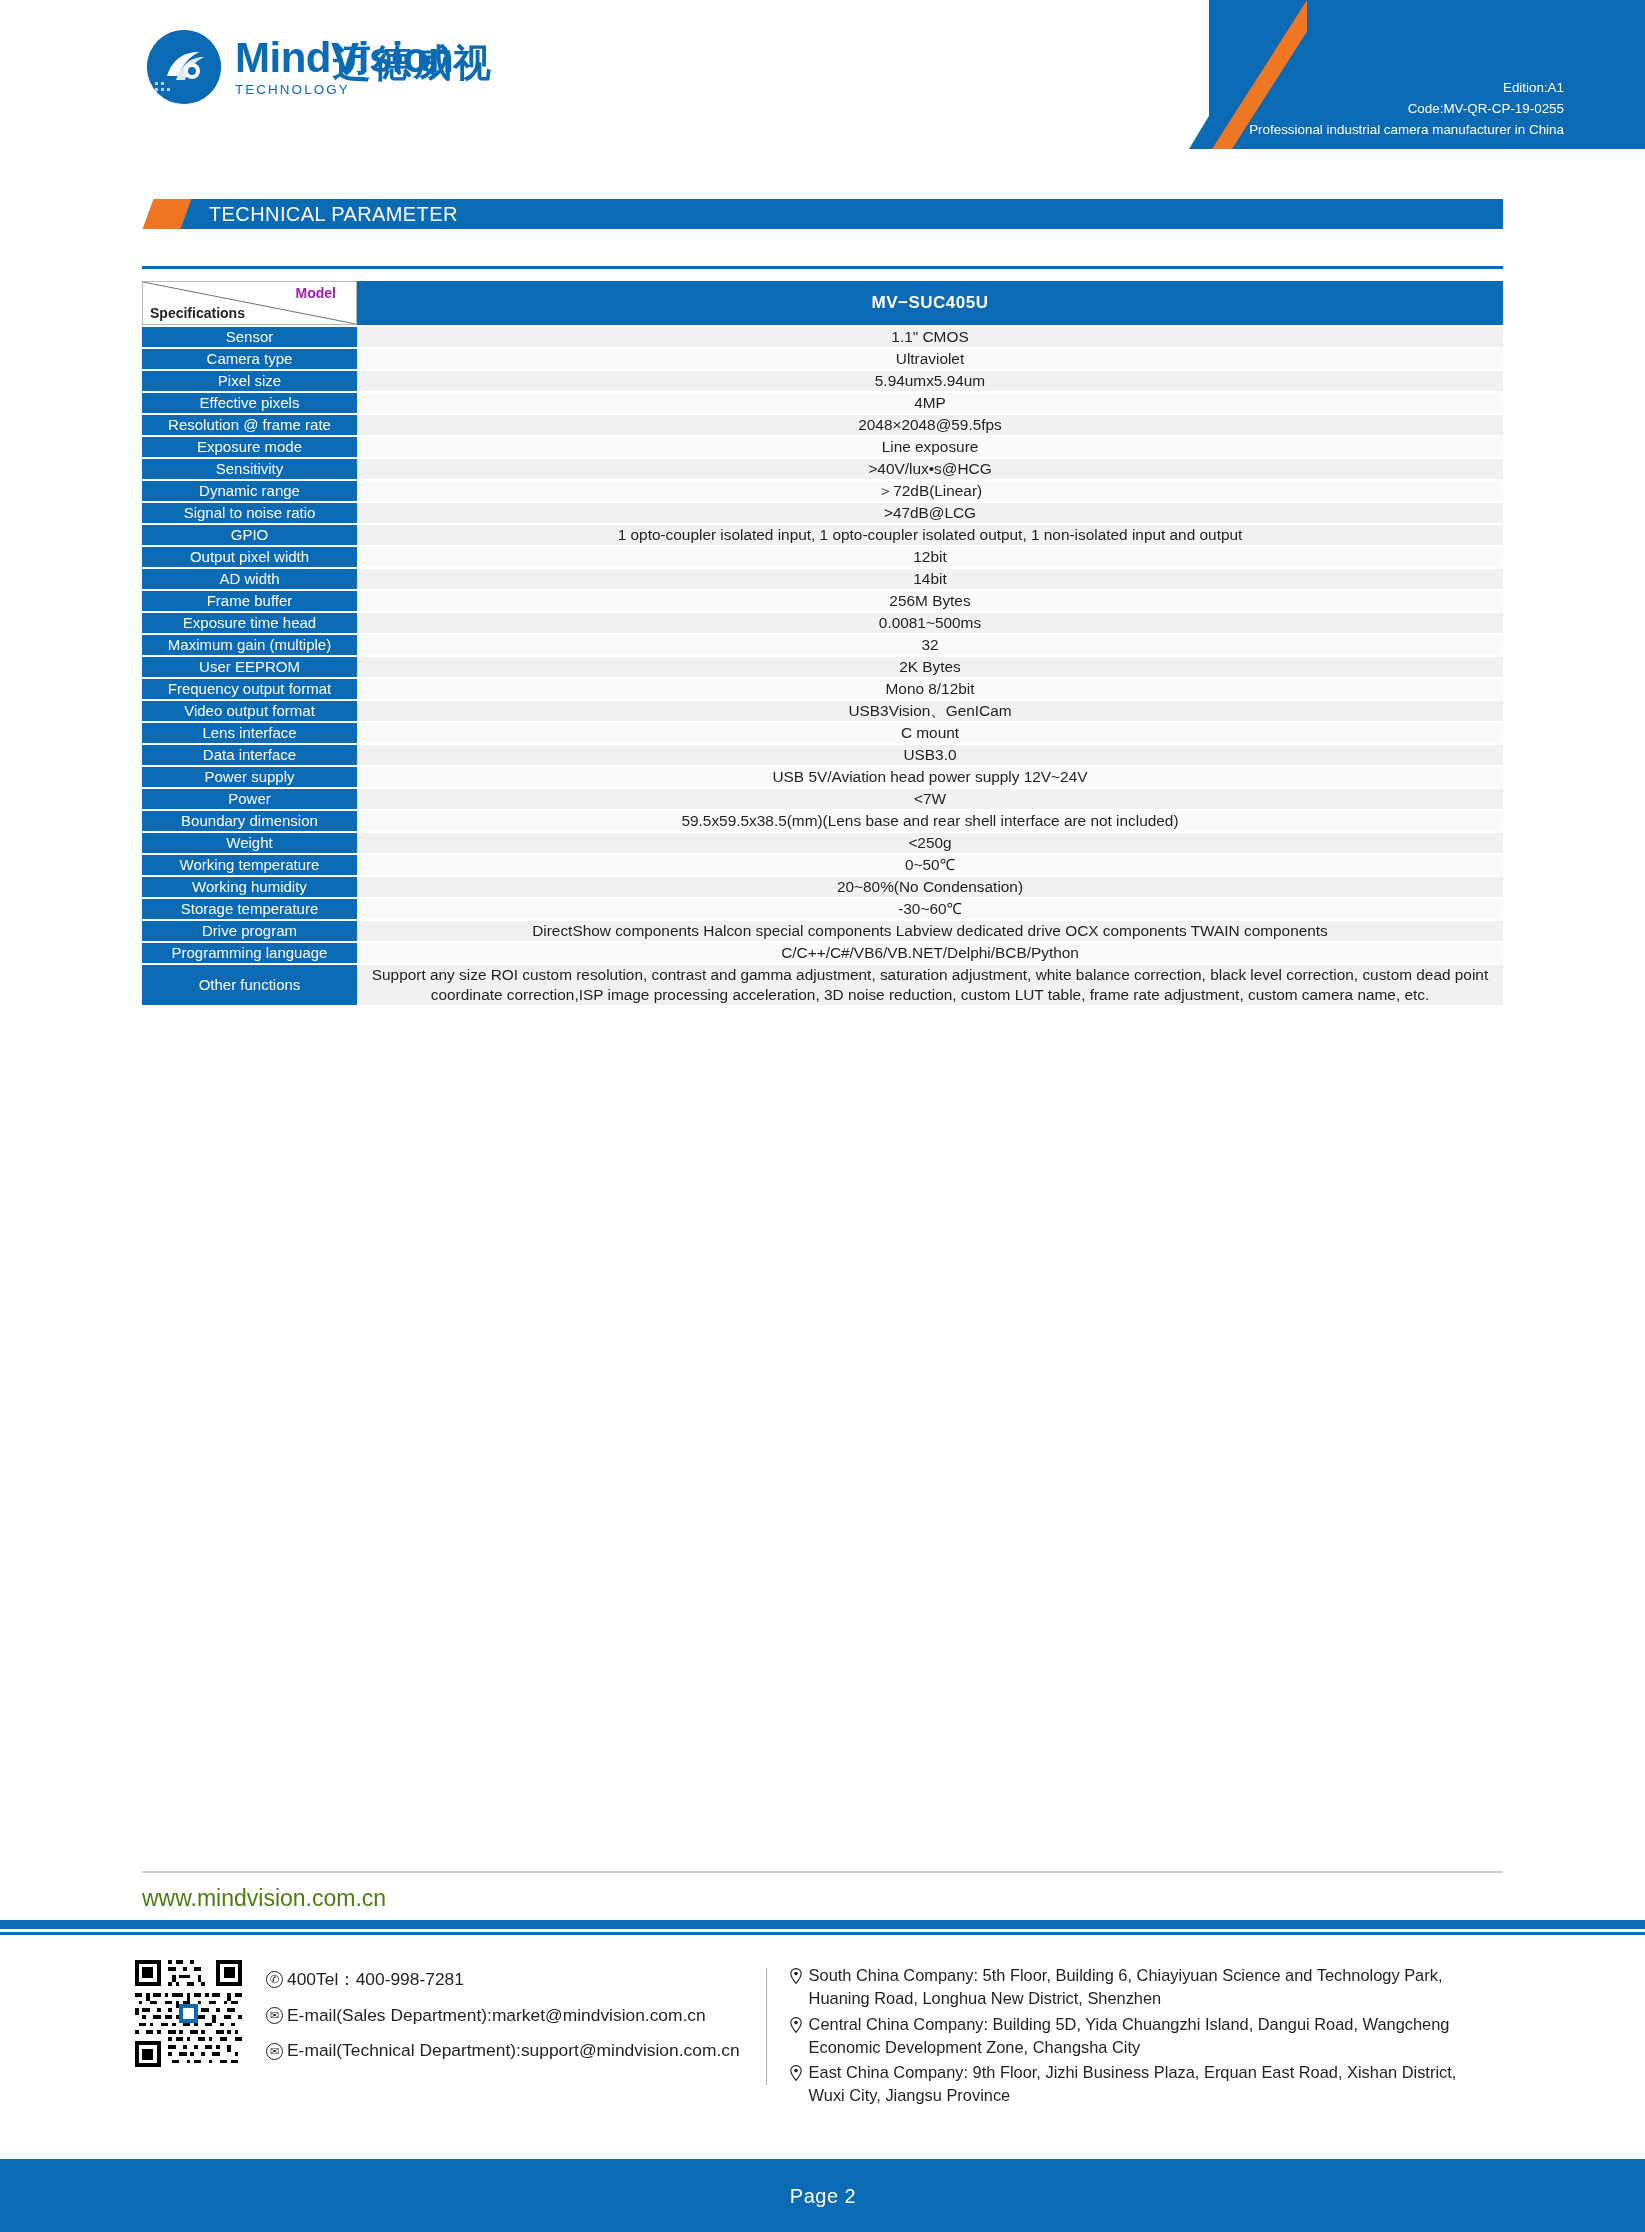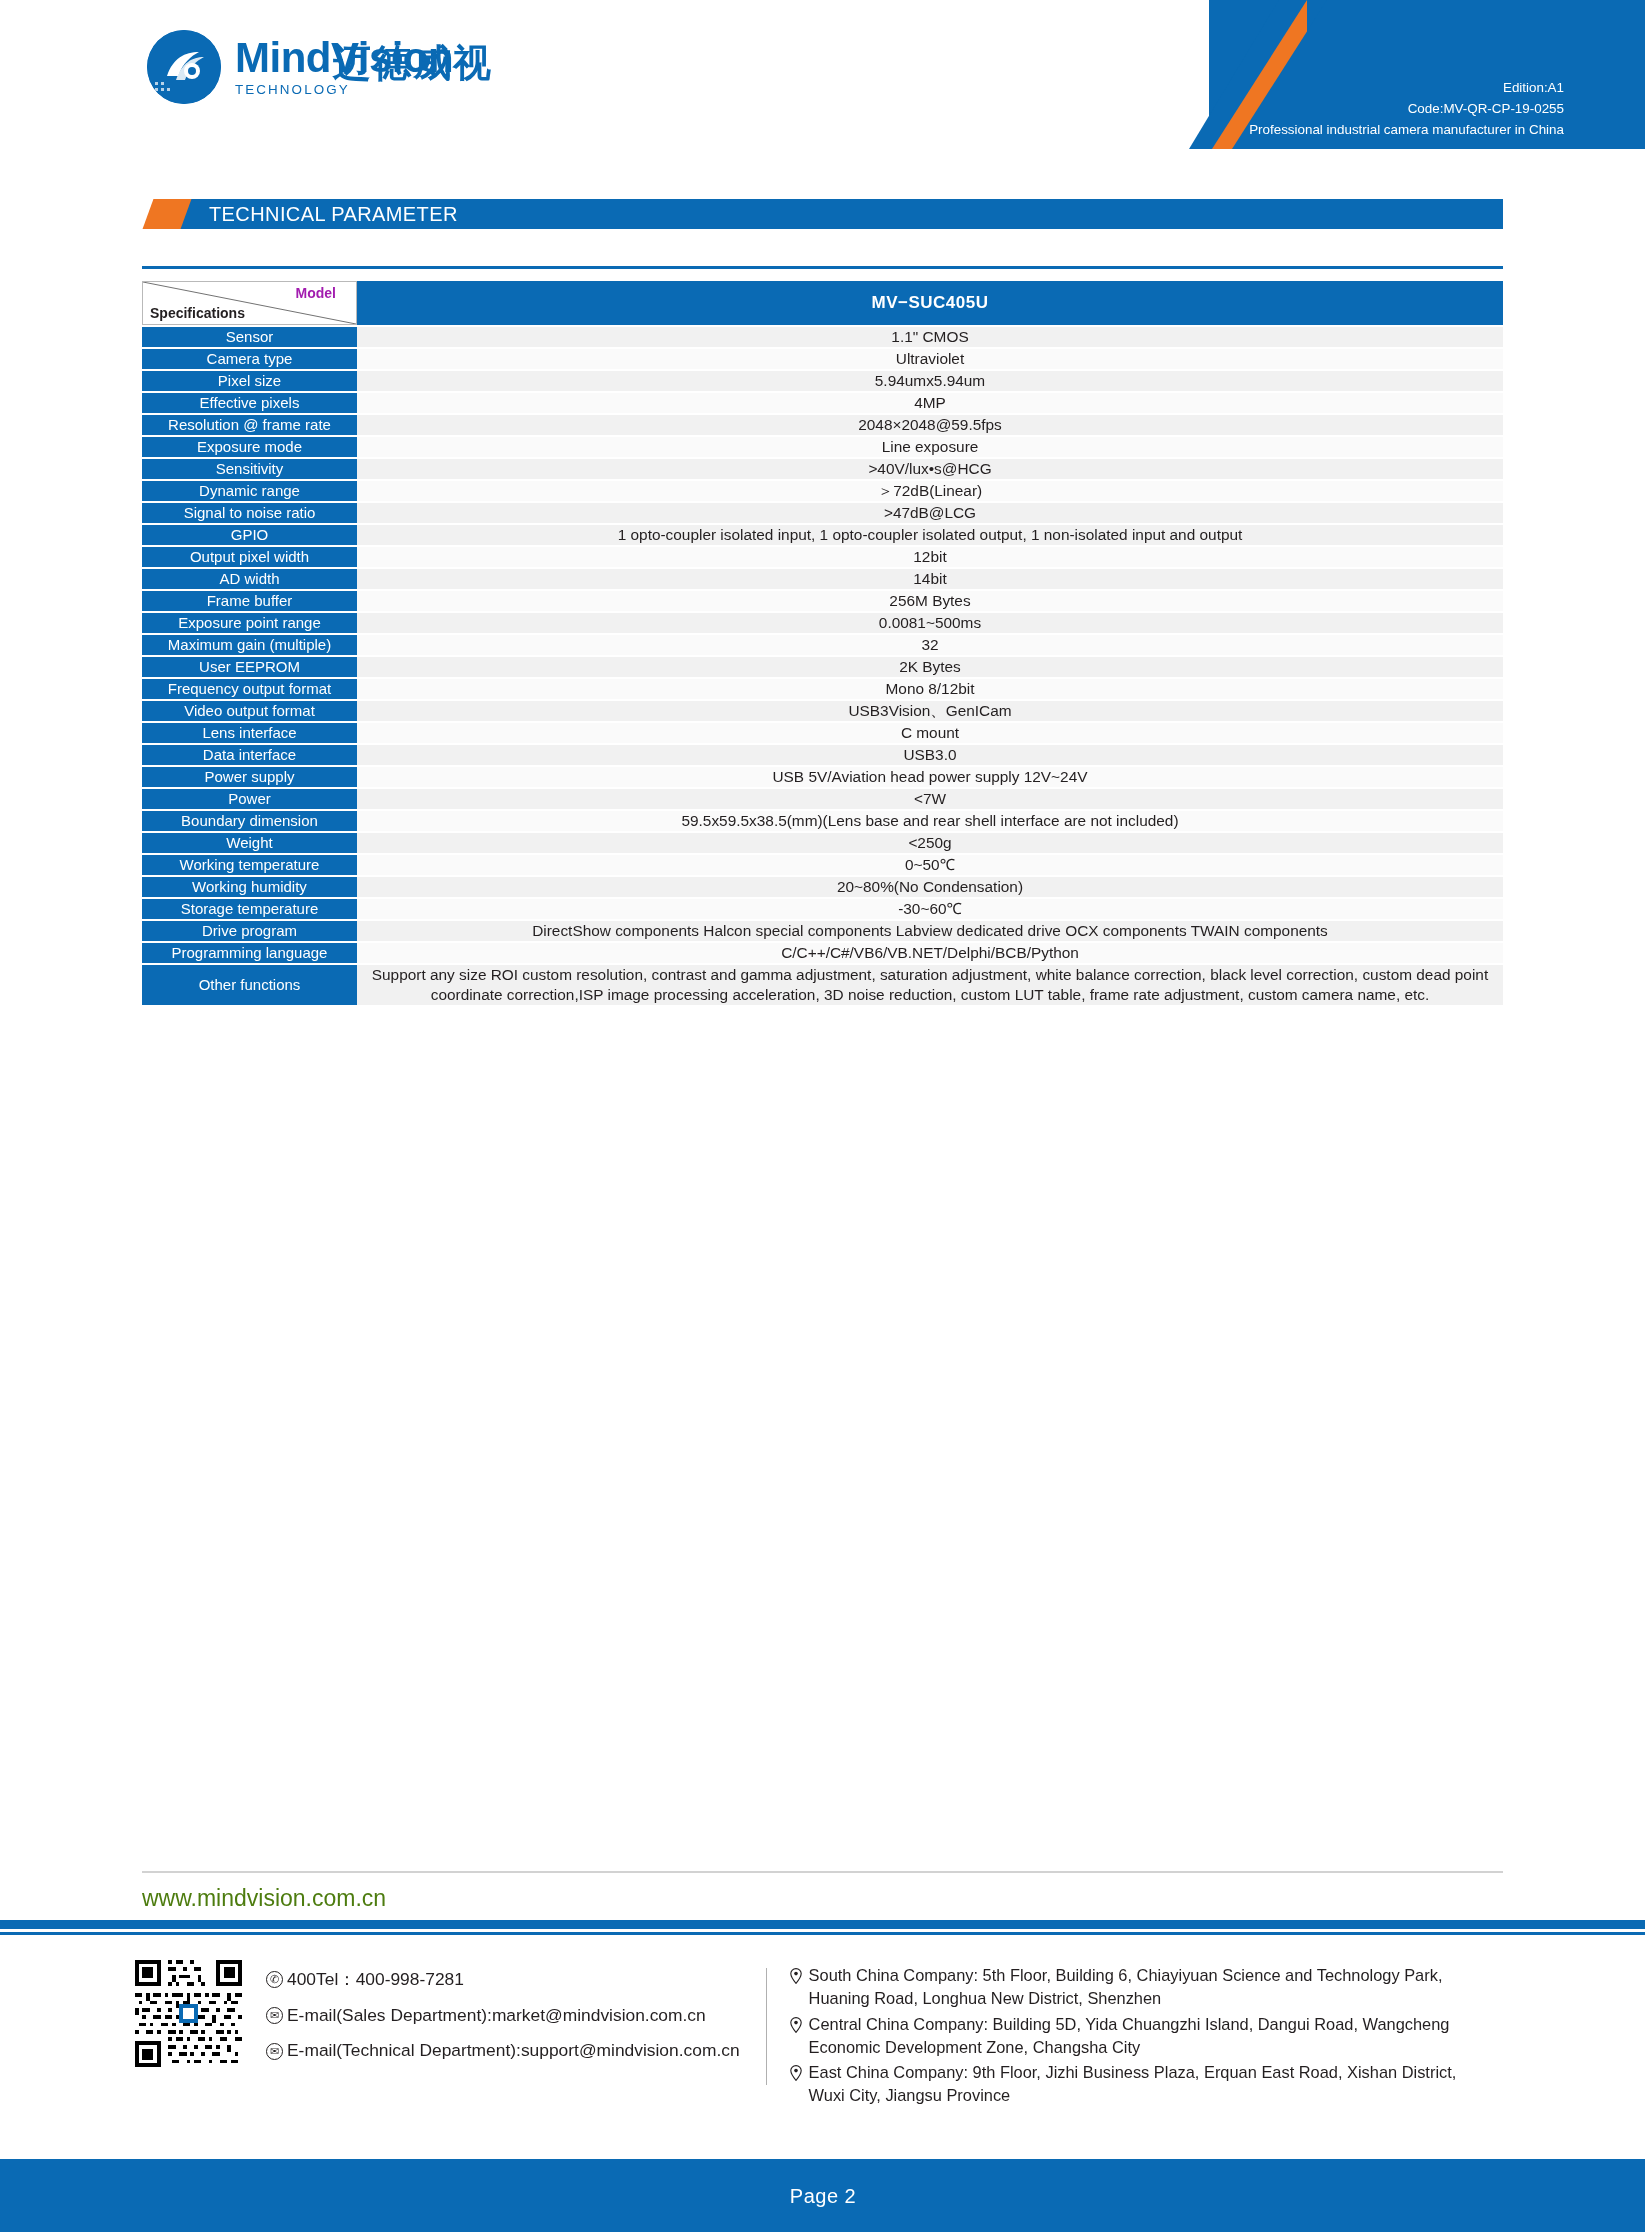--- a/index.html
+++ b/index.html
@@ -428,21 +428,21 @@
         </tr>
         <tr>
           <td class="lbl">AD width</td>
           <td class="val">14bit</td>
         </tr>
         <tr>
           <td class="lbl">Frame buffer</td>
           <td class="val alt">256M Bytes</td>
         </tr>
         <tr>
-          <td class="lbl">Exposure point range</td>
+          <td class="lbl">Exposure time head</td>
           <td class="val">0.0081~500ms</td>
         </tr>
         <tr>
           <td class="lbl">Maximum gain (multiple)</td>
           <td class="val alt">32</td>
         </tr>
         <tr>
           <td class="lbl">User EEPROM</td>
           <td class="val">2K Bytes</td>
         </tr>

